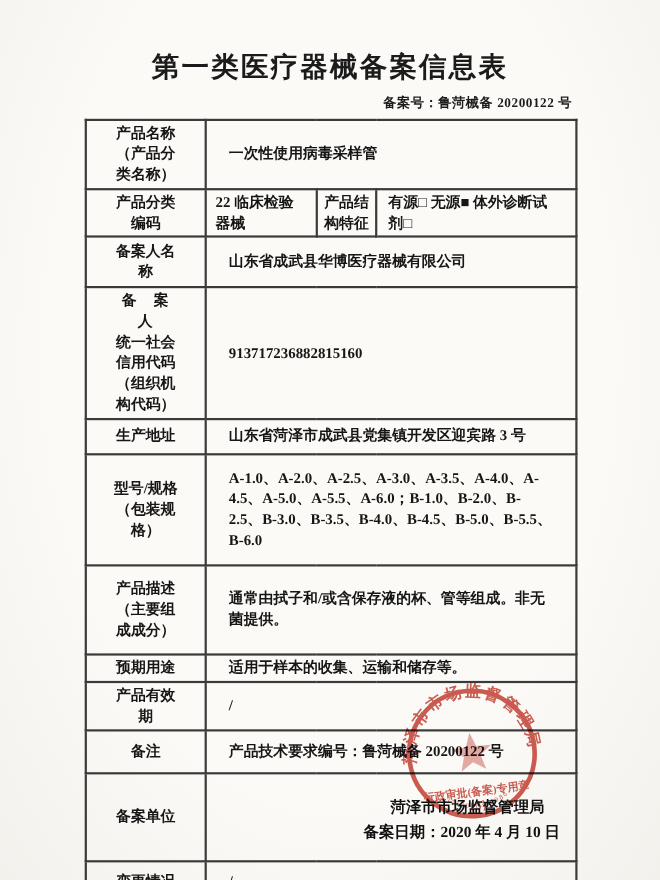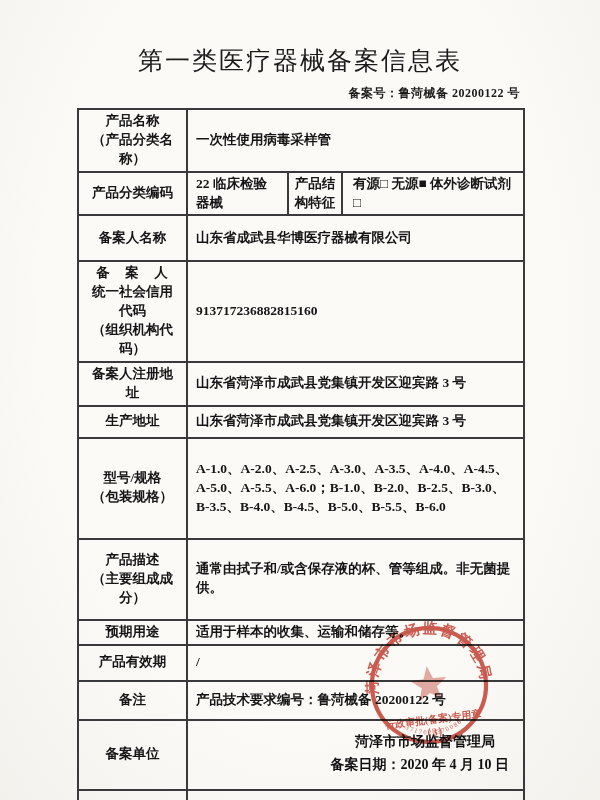--- a/index.html
+++ b/index.html
@@ -4,34 +4,34 @@
 <style>
   html,body{margin:0;padding:0;}
   body{
     width:600px;height:800px;position:relative;overflow:hidden;
     background:radial-gradient(ellipse at 50% 40%, #fbfaf7 60%, #f2f1ec 100%);
     font-family:"Liberation Serif","DejaVu Serif",serif;
     color:#1b1b1b;
   }
   .title{
     position:absolute;top:44px;left:0;width:600px;
-    text-align:center;font-size:25px;font-weight:400;letter-spacing:2px;
+    text-align:center;font-size:25px;font-weight:700;letter-spacing:2px;
   }
   .filing-no{
     position:absolute;top:85px;right:80px;
     font-size:12px;font-weight:700;letter-spacing:.5px;
   }
   table.form{
     position:absolute;left:77px;top:108px;width:446px;
     border-collapse:collapse;table-layout:fixed;
   }
   table.form td{
     border:2px solid #3a3a3a;
     font-size:13.5px;font-weight:600;line-height:1.4;
-    padding:2px 8px;vertical-align:middle;color:#161616;
+    padding:2px 20px;vertical-align:middle;color:#161616;
   }
   td.lbl{width:105px;text-align:center;font-weight:700;padding:2px 3px;}
   td.val{padding-left:12px;padding-right:8px;margin-left:24px;}
   .spread{letter-spacing:1px;}
   .model-list{line-height:1.5;}
   .unit-cell{position:relative;}
   .unit-text{
     position:absolute;right:14px;bottom:12px;z-index:5;
     text-align:right;font-size:14px;font-weight:700;line-height:1.62;
     color:#111;
@@ -79,24 +79,20 @@
 
   <tr style="height:58px">
     <td class="lbl">
       <div class="spread">备　案　人</div>
       <div>统一社会信用代码</div>
       <div>（组织机构代码）</div>
     </td>
     <td class="val" colspan="3">913717236882815160</td>
   </tr>
 
-  <tr style="height:40px">
-    <td class="lbl">备案人注册地址</td>
-    <td class="val" colspan="3">山东省菏泽市成武县党集镇开发区迎宾路 3 号</td>
-  </tr>
 
   <tr style="height:32px">
     <td class="lbl">生产地址</td>
     <td class="val" colspan="3">山东省菏泽市成武县党集镇开发区迎宾路 3 号</td>
   </tr>
 
   <tr style="height:101px">
     <td class="lbl">
       <div>型号/规格</div>
       <div>（包装规格）</div>
@@ -120,21 +116,21 @@
   <tr style="height:36px">
     <td class="lbl">产品有效期</td>
     <td class="val" colspan="3">/</td>
   </tr>
 
   <tr style="height:39px">
     <td class="lbl">备注</td>
     <td class="val" colspan="3">产品技术要求编号：鲁菏械备 20200122 号</td>
   </tr>
 
-  <tr style="height:70px">
+  <tr style="height:80px">
     <td class="lbl">备案单位</td>
     <td class="val unit-cell" colspan="3">
       <div class="unit-text">
         <div class="authority-line">菏泽市市场监督管理局</div>
         <div>备案日期：2020 年 4 月 10 日</div>
       </div>
     </td>
   </tr>
 
   <tr style="height:38px">

